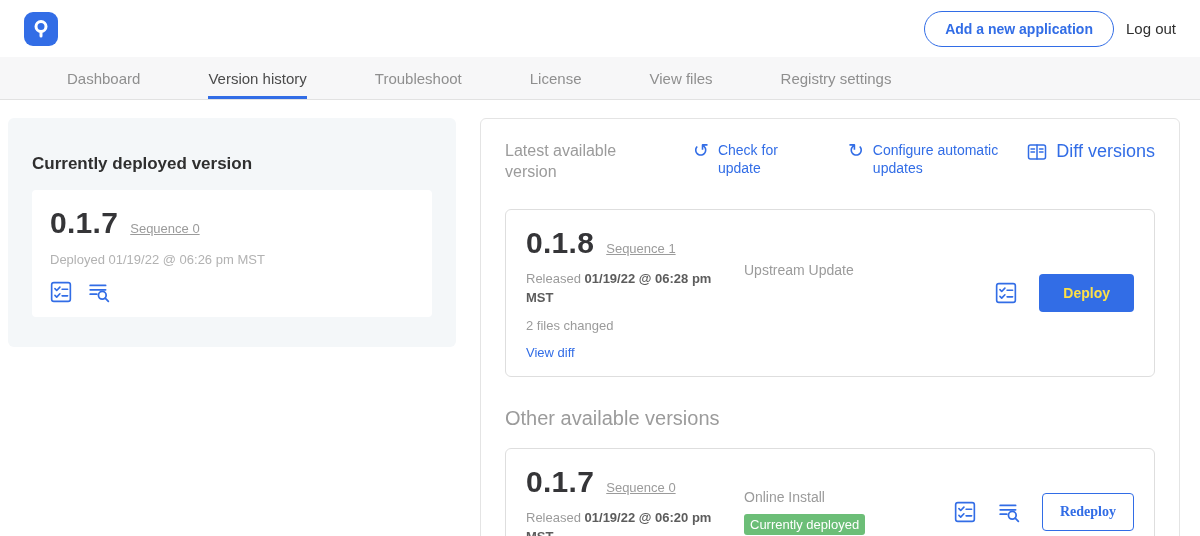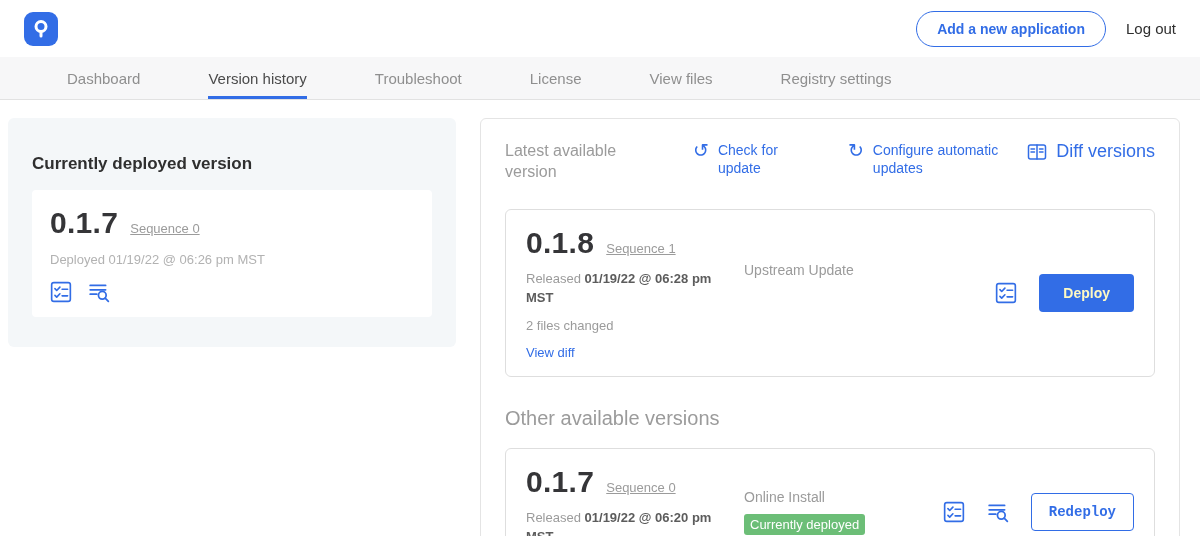--- a/index.html
+++ b/index.html
@@ -22,21 +22,21 @@
   .topnav{height:57px;display:flex;align-items:center;padding:0 24px;background:#fff;}
   .logo{display:flex;align-items:center;margin-right:30px;cursor:pointer;}
   .primary-tabs{display:flex;height:100%;}
   .ptab{
     display:flex;align-items:center;height:100%;
     padding:3px 14px 0 14px;margin-right:10px;
     font-size:15px;font-weight:700;color:#383838;
     border-bottom:3px solid transparent;cursor:pointer;
   }
   .ptab.active{border-bottom-color:#3f3f3f;}
-  .topnav-right{margin-left:auto;display:flex;align-items:center;gap:20px;}
+  .topnav-right{margin-left:auto;display:flex;align-items:center;gap:12px;}
   .add-app{
     border:1px solid var(--accent);background:#fff;color:var(--accent);
     font-family:inherit;font-size:14px;font-weight:700;
     padding:9px 20px;border-radius:20px;cursor:pointer;
   }
   .logout{font-size:15px;color:#2e2e2e;cursor:pointer;}
 
   
   .subnav{
     height:43px;background:#f7f7f8;border-bottom:1px solid var(--border);
@@ -92,26 +92,26 @@
   .vrow-right{margin-left:auto;display:flex;align-items:center;gap:22px;align-self:center;}
 
   .badge-wrap{margin-top:8px;width:150px;}
   .badge{
     display:inline;background:var(--green);color:#fff;font-size:13px;
     padding:3px 6px;border-radius:3px;line-height:1.8;
     box-decoration-break:clone;-webkit-box-decoration-break:clone;
   }
 
   .deploy-btn{
-    background:var(--accent);color:#fef9c3;border:none;border-radius:4px;
+    background:var(--accent);color:#fde047;border:none;border-radius:4px;
     font-family:inherit;font-size:14px;font-weight:700;padding:11px 24px;cursor:pointer;
   }
   .redeploy-btn{
     background:#fff;color:var(--accent);border:1px solid var(--accent);border-radius:4px;
-    font-family:Liberation Mono, monospace;font-size:14px;font-weight:700;padding:10px 17px;cursor:pointer;
+    font-family:Liberation Serif, serif;font-size:14px;font-weight:700;padding:10px 17px;cursor:pointer;
   }
   .other-heading{margin-top:30px;font-size:20px;color:var(--muted);}
   .vrow.second{margin-top:18px;}
   svg{display:block;}
 </style>
 </head>
 <body>
 
 <header class="topnav">
   <div class="logo">

